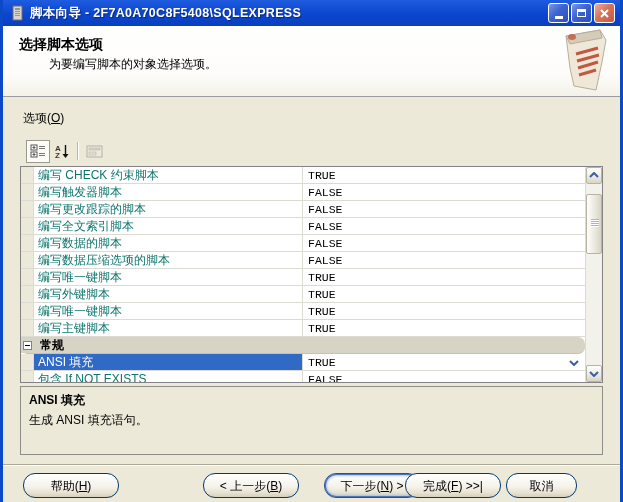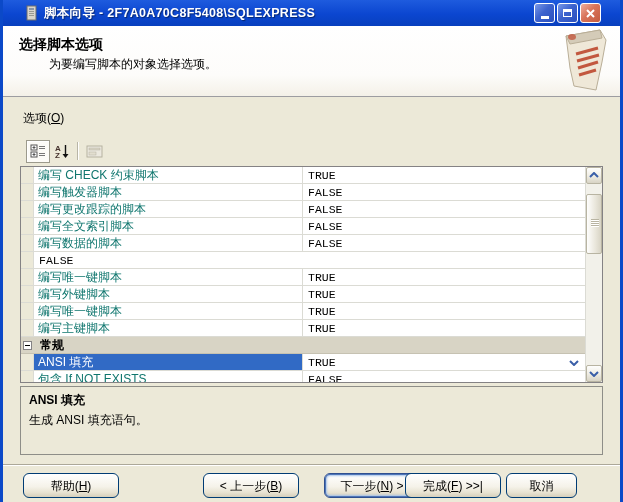--- a/index.html
+++ b/index.html
@@ -5,21 +5,21 @@
   * { margin:0; padding:0; box-sizing:border-box; }
   html,body { width:623px; height:502px; font-family:"Liberation Sans","DejaVu Sans",sans-serif; }
   .window {
     position:relative; width:623px; height:502px; background:#ECE9D8; overflow:hidden;
     border-left:3px solid #0B49C8; border-right:3px solid #0B49C8;
   }
   
   .titlebar {
     position:absolute; left:-3px; top:0; width:623px; height:26px;
     background:linear-gradient(180deg,#1E5BDE 0%,#0B46D0 55%,#0840BE 100%);
-    display:flex; align-items:center; padding:0 22px;
+    display:flex; align-items:center; padding:0 8px;
   }
   .titlebar .appicon { width:16px; height:16px; margin:0 4px 0 2px; flex:0 0 auto; }
   .titlebar .title { color:#fff; font-weight:bold; font-size:12.5px; letter-spacing:.3px;
     white-space:nowrap; overflow:hidden; flex:1; text-shadow:1px 1px 1px rgba(0,0,0,.45); }
   .winbtn {
     width:21px; height:20px; margin-left:2px; border:1px solid #FFFFFF; border-radius:3px;
     display:flex; align-items:center; justify-content:center; flex:0 0 auto;
     color:#fff; font-size:11px; line-height:1;
   }
   .winbtn.min, .winbtn.max { background:linear-gradient(135deg,#7A99E8 0%,#3D63CE 45%,#2A50BE 100%); }
@@ -49,21 +49,21 @@
     position:absolute; left:17px; top:166px; width:583px; height:217px;
     border:1px solid #848284; background:#fff;
   }
   .pg-rows { position:absolute; left:0; top:0; right:17px; bottom:0; overflow:hidden; }
   .pg-row { position:relative; height:17px; display:flex; font-size:12px; border-bottom:1px solid #DBDBD4; background:#fff; }
   .pg-gut { width:13px; flex:0 0 auto; background:#ECE9D8; border-right:1px solid #DBDBD4; position:relative; }
   .pg-name { width:269px; flex:0 0 auto; border-right:1px solid #DBDBD4; padding:1px 0 0 4px;
     white-space:nowrap; overflow:hidden; color:#0f766e; line-height:15px; }
   .pg-val { flex:1; padding:1px 0 0 5px; white-space:nowrap; overflow:hidden; color:#000; line-height:15px; position:relative;
     font-family:"Liberation Mono","DejaVu Sans Mono",monospace; font-size:11.5px; }
-  .pg-row.cat { background:#D8D4C5; border-bottom:1px solid #C6C2B2; }
+  .pg-row.cat { background:#D8D4C5; border-bottom:1px solid #C6C2B2;border-radius:7px; }
   .pg-row.cat .pg-gut { background:#D8D4C5; border-right:none; }
   .pg-row.cat .catname { font-weight:bold; padding:1px 0 0 6px; line-height:15px; }
   .pg-row.sel .pg-name { background:#316AC5; color:#fff; }
   .mbox { position:absolute; left:2px; top:4px; width:9px; height:9px; border:1px solid #848284; background:#fff; }
   .mbox::after { content:""; position:absolute; left:1px; right:1px; top:3px; height:1px; background:#000; }
   .dd-btn { position:absolute; right:3px; top:1px; width:16px; height:14px; display:flex; align-items:center; justify-content:center; }
   
   .sb { position:absolute; right:0; top:0; bottom:0; width:17px; background:#F2F1EA; border-left:1px solid #DBDBD4; }
   .sb-btn { position:absolute; left:0; width:16px; height:17px; border:1px solid #B8B4A2; border-radius:2px;
     background:linear-gradient(180deg,#FEFEFD 0%,#F0EEE5 50%,#D8D4C5 100%); display:flex; align-items:center; justify-content:center; }
@@ -72,21 +72,21 @@
     background:linear-gradient(90deg,#FEFEFD 0%,#E9E6DB 60%,#D8D4C5 100%); }
   .grip { position:absolute; left:4px; top:24px; width:8px; }
   .grip i { display:block; height:1px; background:#B8B4A2; margin-bottom:1px; box-shadow:0 1px 0 #fff; }
   
   .desc { position:absolute; left:17px; top:386px; width:583px; height:69px; border:1px solid #8E8E88;
     background:#ECE9D8; padding:5px 8px; }
   .desc .d-title { font-size:12px; font-weight:bold; margin-bottom:3px; }
   .desc .d-text { font-size:12px; }
   
   .divider { position:absolute; left:0; top:464px; width:617px; height:2px; background:#ACA899; border-bottom:1px solid #FFFFFF; }
-  .xp-btn { position:absolute; top:473px; height:25px; border:1px solid #003C74; border-radius:6px;
+  .xp-btn { position:absolute; top:473px; height:25px; border:1px solid #003C74; border-radius:12px;
     background:linear-gradient(180deg,#FFFFFF 0%,#F5F2E9 55%,#E8E3D2 80%,#D6CFBB 100%);
     font-size:12px; font-family:inherit; color:#000; text-align:center; line-height:22px; cursor:default; }
   .xp-btn .ak { text-decoration:underline; }
   .xp-btn.focused { box-shadow:inset 0 0 0 1px #4E76B8, inset 0 0 2px 2px #A9C4EA; border-color:#2F4F8F; }
 </style>
 </head>
 <body>
 
 <div class="window">
 
@@ -181,20 +181,21 @@
           <span class="pg-name">编写全文索引脚本</span>
           <span class="pg-val">FALSE</span>
         </div>
         <div class="pg-row">
           <span class="pg-gut"></span>
           <span class="pg-name">编写数据的脚本</span>
           <span class="pg-val">FALSE</span>
         </div>
         <div class="pg-row">
           <span class="pg-gut"></span>
+          <span class="pg-name">编写数据压缩选项的脚本</span>
           <span class="pg-val">FALSE</span>
         </div>
         <div class="pg-row">
           <span class="pg-gut"></span>
           <span class="pg-name">编写唯一键脚本</span>
           <span class="pg-val">TRUE</span>
         </div>
         <div class="pg-row">
           <span class="pg-gut"></span>
           <span class="pg-name">编写外键脚本</span>

